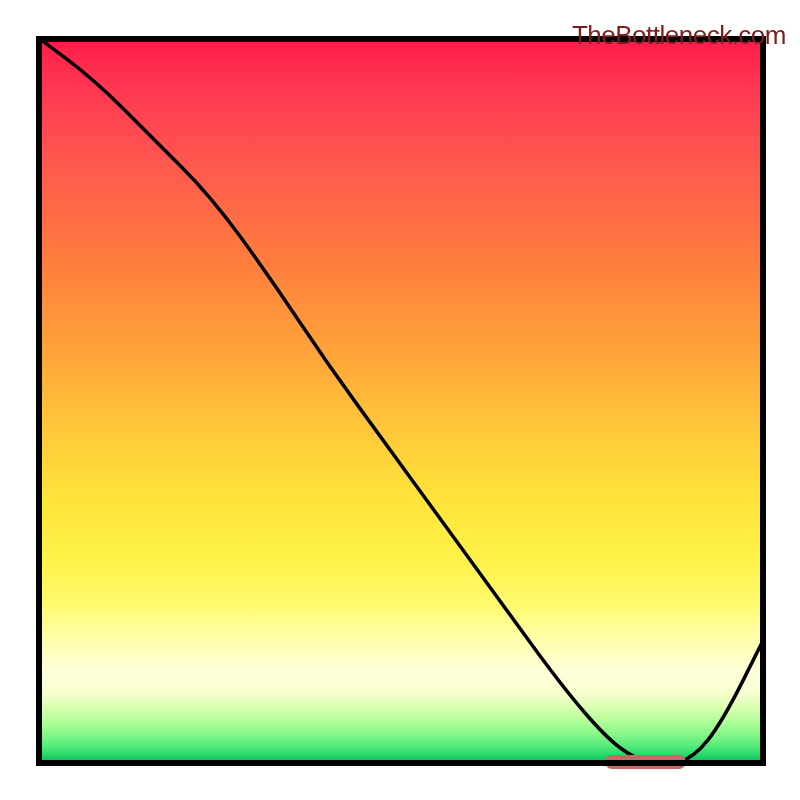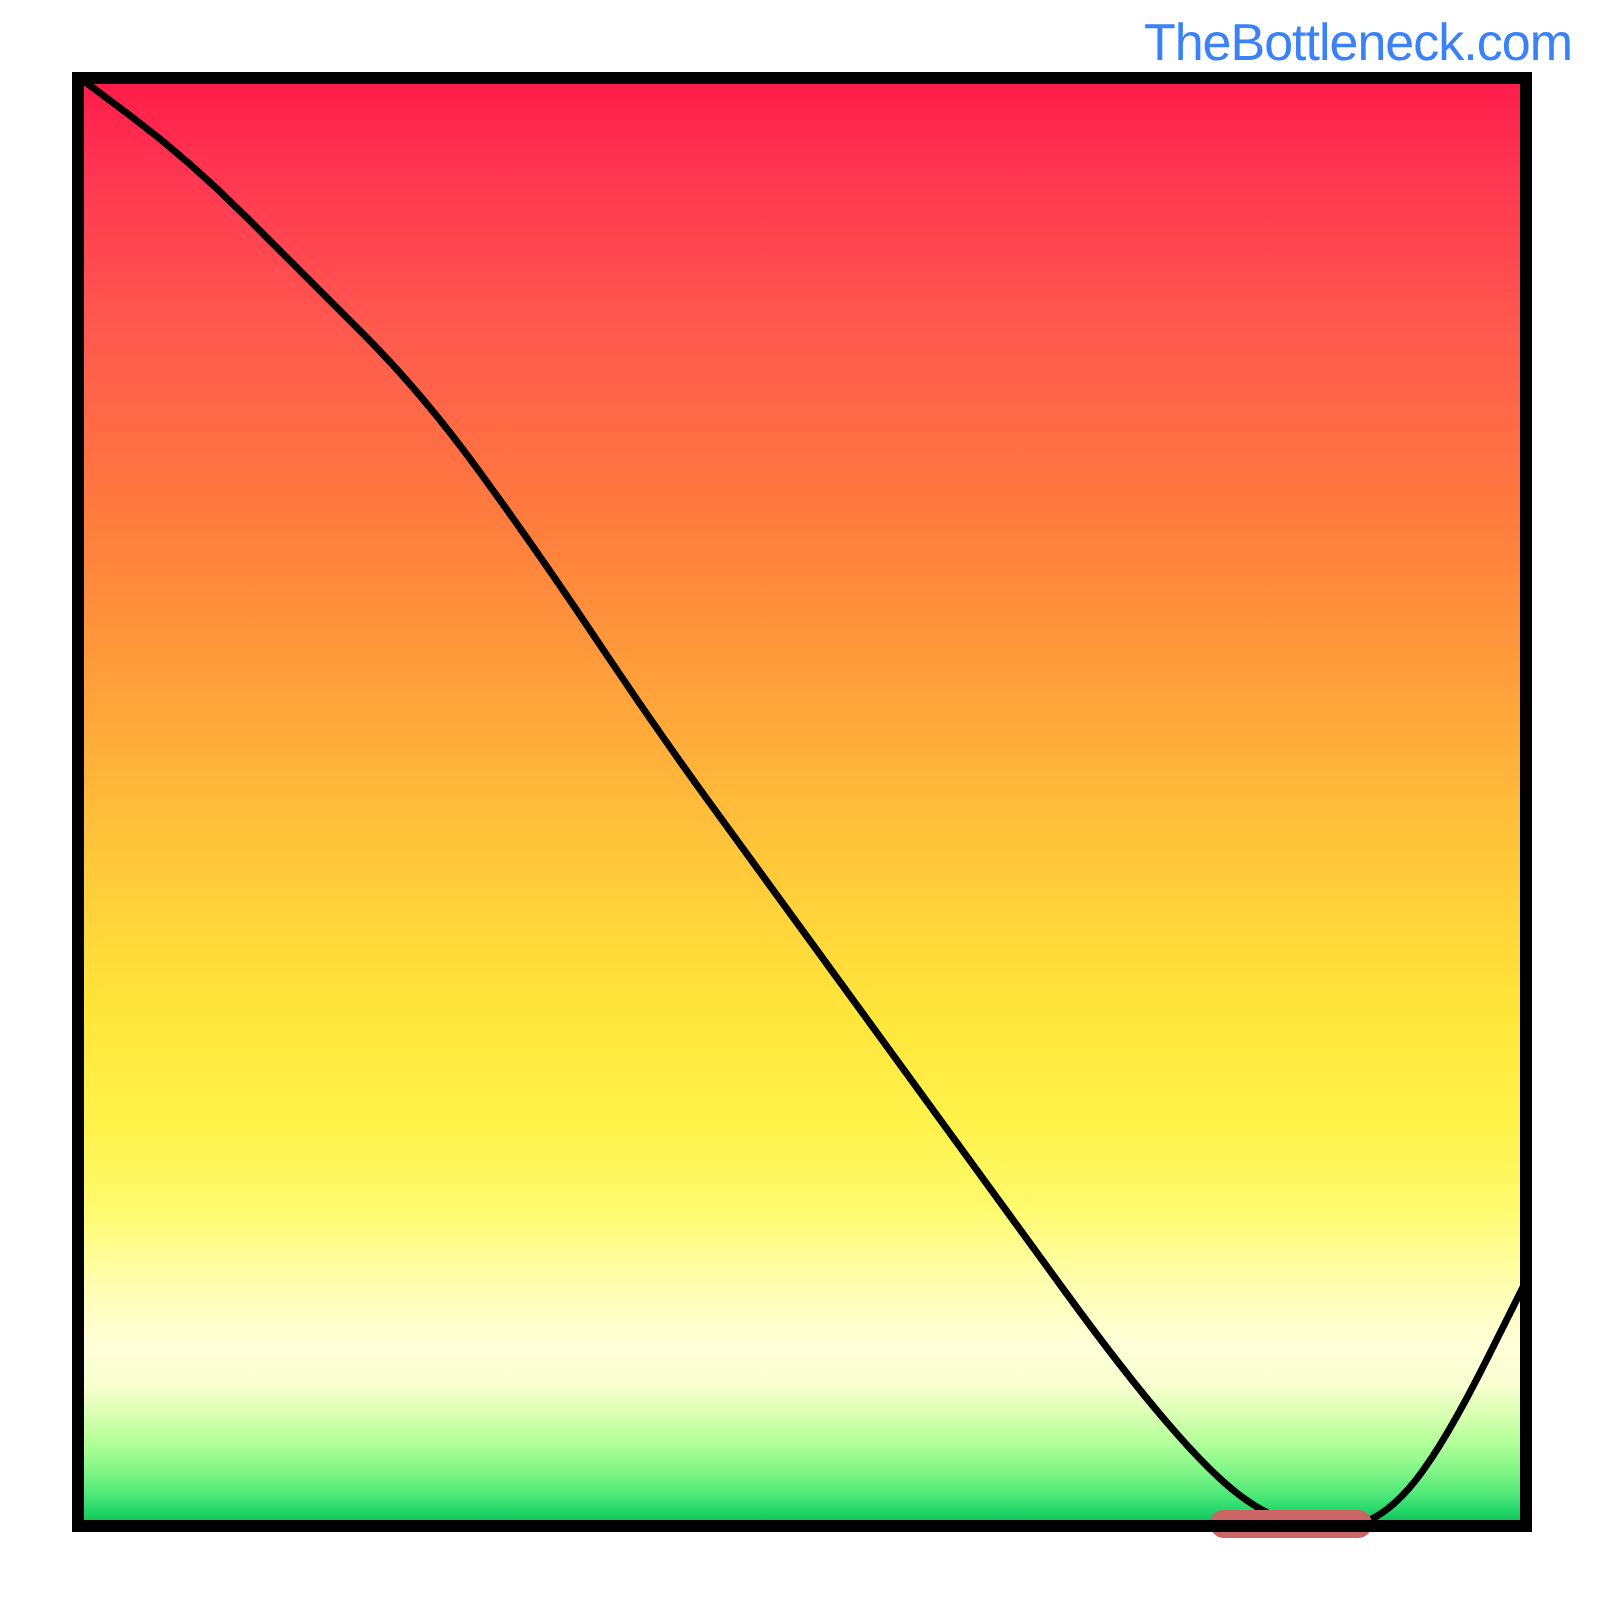--- a/index.html
+++ b/index.html
@@ -5,25 +5,25 @@
   * { margin: 0; padding: 0; box-sizing: border-box; }
   body {
     width: 800px;
     height: 800px;
     background: #ffffff;
     position: relative;
     font-family: Arial, sans-serif;
   }
   .watermark {
     position: absolute;
-    top: 6px;
+    top: 20px;
     right: 14px;
     font-size: 26px;
     font-weight: 500;
-    color: #3b82f6;
+    color: #7f1d1d;
     letter-spacing: -0.5px;
     z-index: 10;
   }
   .plot-area {
     position: absolute;
     top: 36px;
     left: 36px;
     width: 730px;
     height: 730px;
     background: linear-gradient(to bottom,

